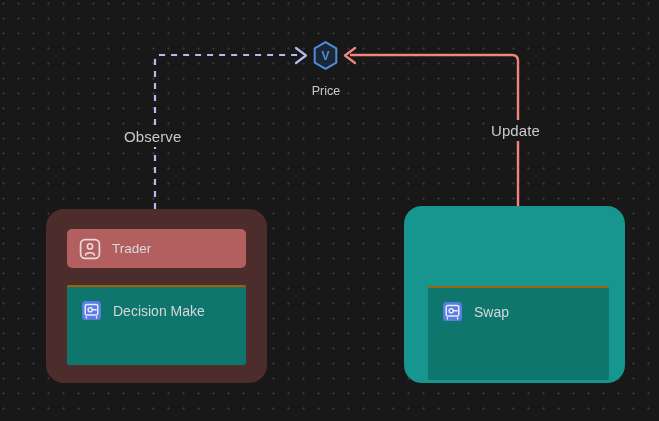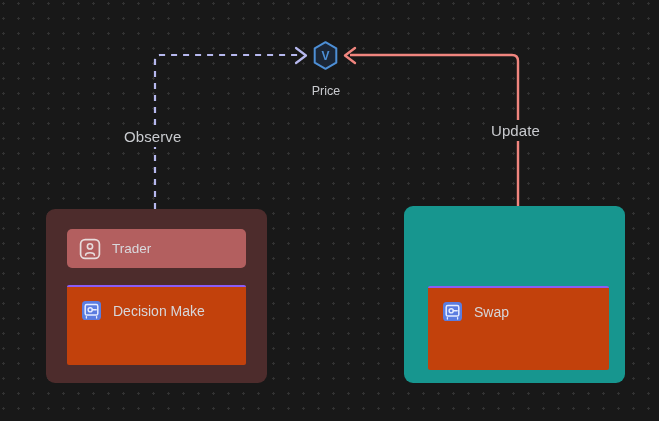--- a/index.html
+++ b/index.html
@@ -55,21 +55,21 @@
     top: 84px;
     width: 62px;
     text-align: center;
     font-size: 12.5px;
     color: #c9cbcf;
   }
 
   
   .group {
     position: absolute;
-    border-radius: 9px;
+    border-radius: 18px;
   }
   .group.trader-group {
     left: 46px;
     top: 209px;
     width: 221px;
     height: 174px;
     background: #4d2c2c;
   }
   .group.dex-group {
     left: 404px;
@@ -105,36 +105,36 @@
   }
   .chip-label {
     font-size: 13.5px;
     color: #d9d9dd;
   }
 
   
   .panel {
     position: absolute;
     box-sizing: border-box;
-    background: #c2410c;
-    border-top: 2px solid #8b5cf6;
+    background: #0f766e;
+    border-top: 2px solid #a16207;
     border-radius: 2px;
     padding: 13px 0 0 14px;
   }
   .panel.decision-panel {
     left: 21px;
     top: 76px;
     width: 179px;
     height: 80px;
   }
   .panel.swap-panel {
     left: 24px;
     top: 80px;
     width: 181px;
-    height: 84px;
+    height: 94px;
   }
   .panel-row {
     display: flex;
     align-items: center;
     gap: 11px;
   }
   .panel-label {
     font-size: 14px;
     color: #d6d6da;
     white-space: nowrap;

